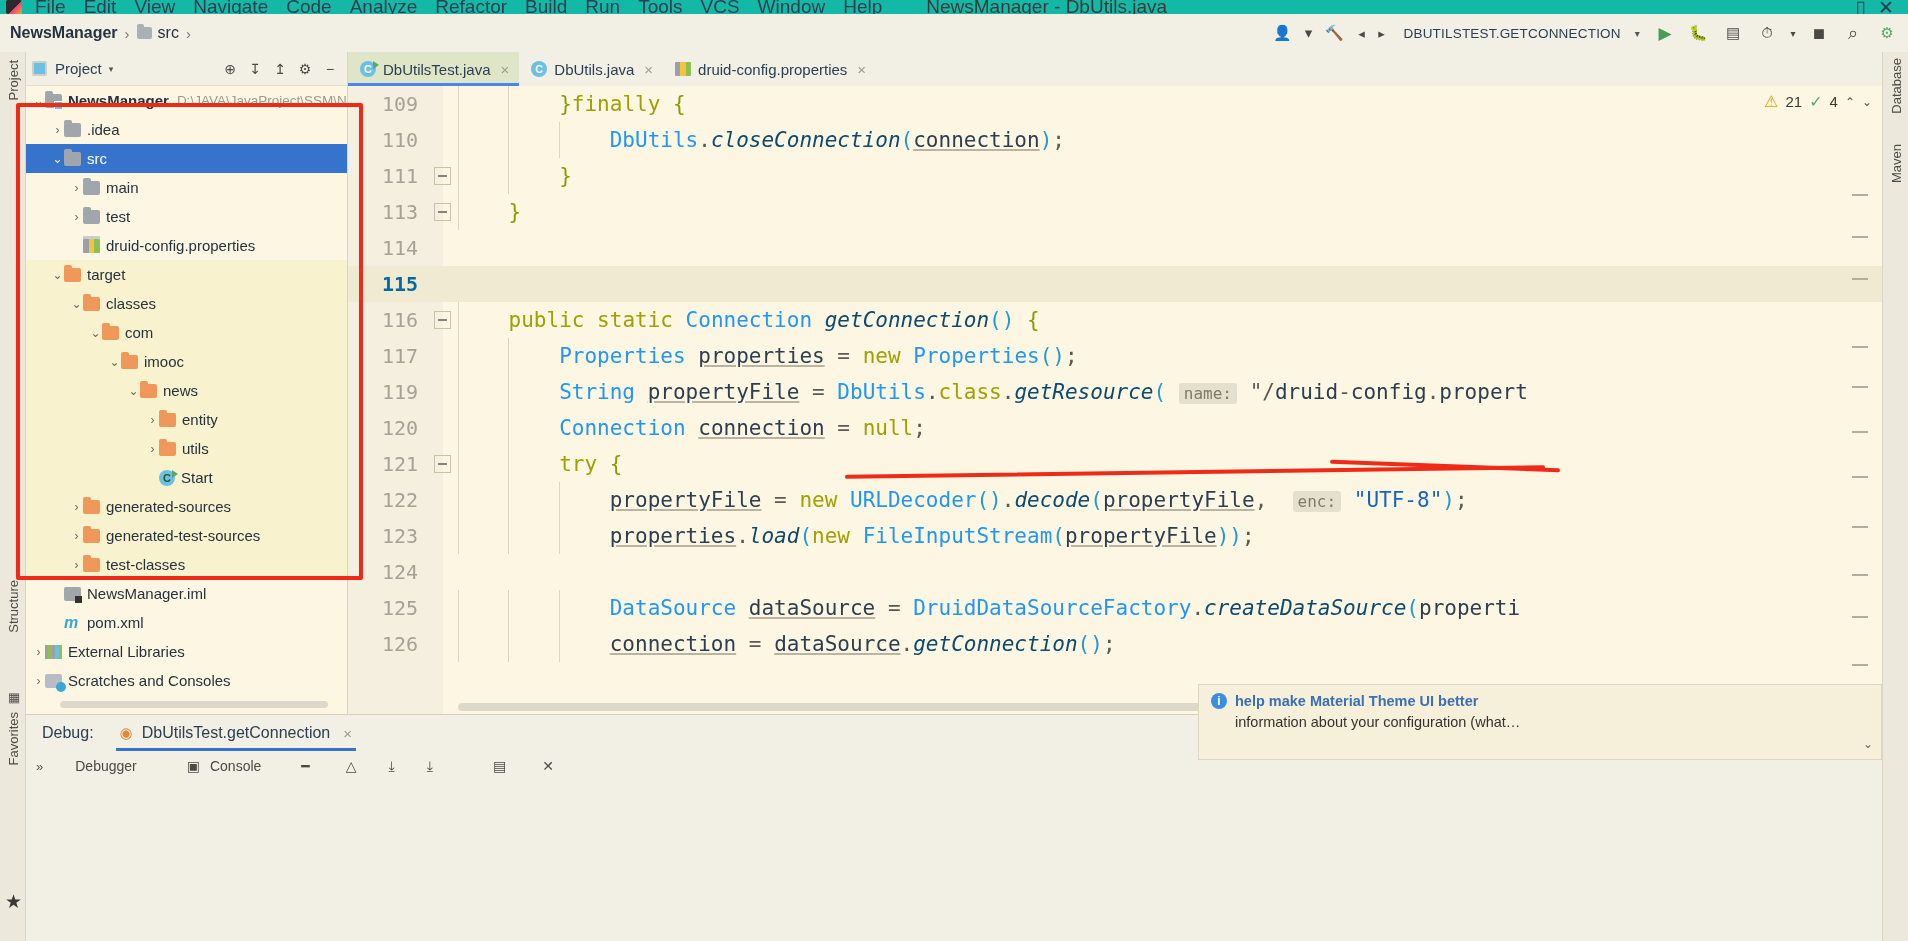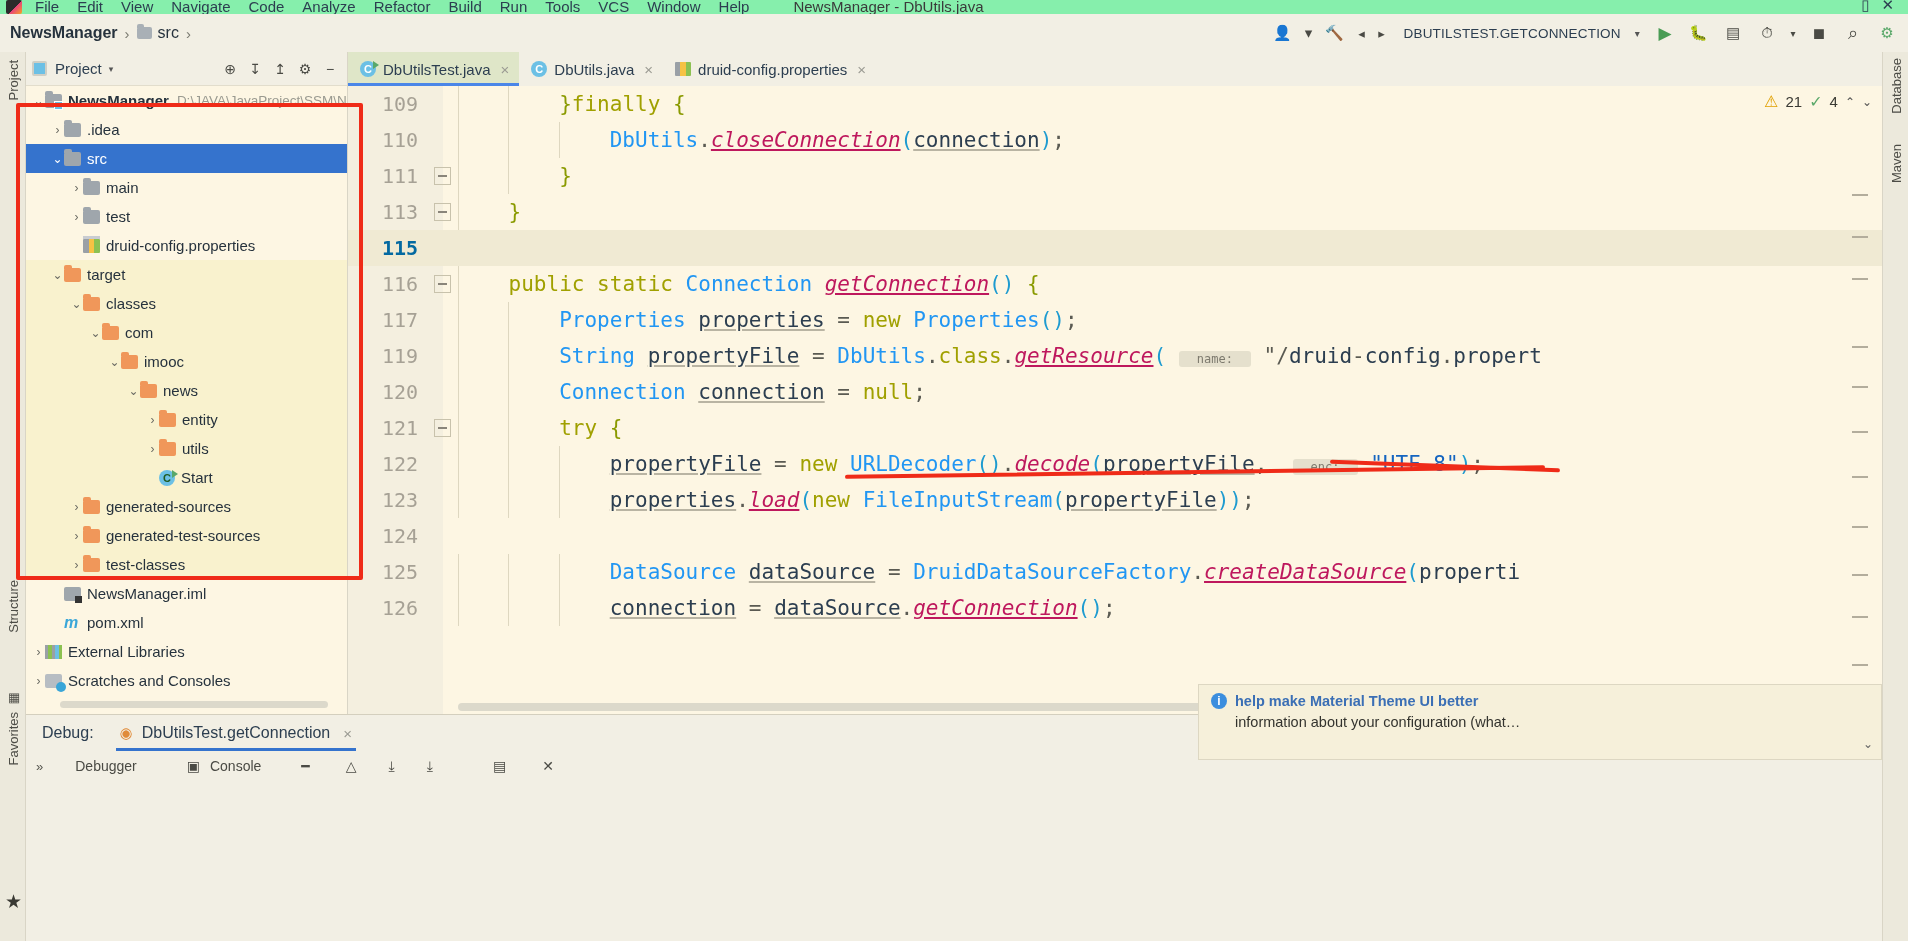--- a/index.html
+++ b/index.html
@@ -8,22 +8,22 @@
     overflow: hidden;
     font-family: "Liberation Sans", sans-serif;
     background: #f2efe4;
     color: #2c3e50;
   }
   #app { position: relative; width: 1908px; height: 941px; }
 
   
   .menubar {
     position: absolute; left: 0; top: 0; width: 1908px; height: 14px;
-    background: #86efac; display: flex; align-items: flex-end;
-    overflow: hidden; font-size: 15px; color: #2c3e50;
+    background: #14b8a6; display: flex; align-items: center;
+    overflow: hidden; font-size: 19px; color: #2c3e50;
   }
   .menubar .logo {
     width: 22px; height: 14px; margin-left: 4px; position: relative; flex: none;
   }
   .menubar .logo::before {
     content: ""; position: absolute; left: 2px; bottom: 0; width: 16px; height: 14px;
     background: linear-gradient(135deg,#2b2b2b 0%, #2b2b2b 55%, #e8437a 56%, #f6a623 100%);
     border-radius: 2px;
   }
   .menubar .mi { padding: 0 9px; white-space: nowrap; line-height: 14px; }
@@ -202,29 +202,29 @@
   }
   .eline .code {
     position: absolute; left: 110px; top: 0; line-height: 36px;
     font-family: "DejaVu Sans Mono", monospace; font-size: 21px; white-space: pre;
   }
   .ind { position: absolute; top: 0; width: 1px; height: 36px; background: #ded7c0; }
 
   
   .kw { color: #a0a000; }
   .ty { color: #2196f3; }
-  .mn { color: #be185d; font-style: italic; text-decoration: underline; }
+  .mn { color: #0c4a6e; font-style: italic; }
   .st { color: #1565c0; }
   .pt { color: #5a5a52; }
   .br { color: #1e9bd0; }
   .br2 { color: #8a9a00; }
   .pn { color: #2c3e50; }
   .var { color: #2c3e50; text-decoration: underline; text-decoration-color: #b9b4a3; }
   .hint {
-    background: #e5e0cd; color: #7d7a6e; border-radius: 3px; padding: 1px 18px; font-size: 12px;
+    background: #e5e0cd; color: #7d7a6e; border-radius: 3px; padding: 1px 5px; font-size: 16px;
   }
 
   
   .rmark {
     position: absolute; right: 14px; width: 16px; height: 2px; background: #b3ad9c;
   }
   .inspect {
     position: absolute; right: 10px; top: 6px; display: flex; align-items: center; gap: 7px;
     font-size: 15px; color: #3a3a34; z-index: 20;
   }
@@ -522,20 +522,24 @@
           <span class="ind" style="left: 110px;"></span>
           <span class="ind" style="left: 160.48px;"></span>
           <span class="code">&nbsp;&nbsp;&nbsp;&nbsp;&nbsp;&nbsp;&nbsp;&nbsp;<span class="br2">}</span></span>
         </div>
         <div class="eline">
           <span class="num">113</span>
           <span class="fold minus"></span>
           <span class="ind" style="left: 110px;"></span>
           <span class="code">&nbsp;&nbsp;&nbsp;&nbsp;<span class="br2">}</span></span>
         </div>
+        <div class="eline">
+          <span class="num">114</span>
+          <span class="code"></span>
+        </div>
         <div class="eline cur">
           <span class="num">115</span>
           <span class="code"></span>
         </div>
         <div class="eline">
           <span class="num">116</span>
           <span class="fold minus"></span>
           <span class="ind" style="left: 110px;"></span>
           <span class="code">&nbsp;&nbsp;&nbsp;&nbsp;<span class="kw">public</span>&nbsp;<span class="kw">static</span>&nbsp;<span class="ty">Connection</span>&nbsp;<span class="mn">getConnection</span><span class="br">(</span><span class="br">)</span>&nbsp;<span class="br2">{</span></span>
         </div>

